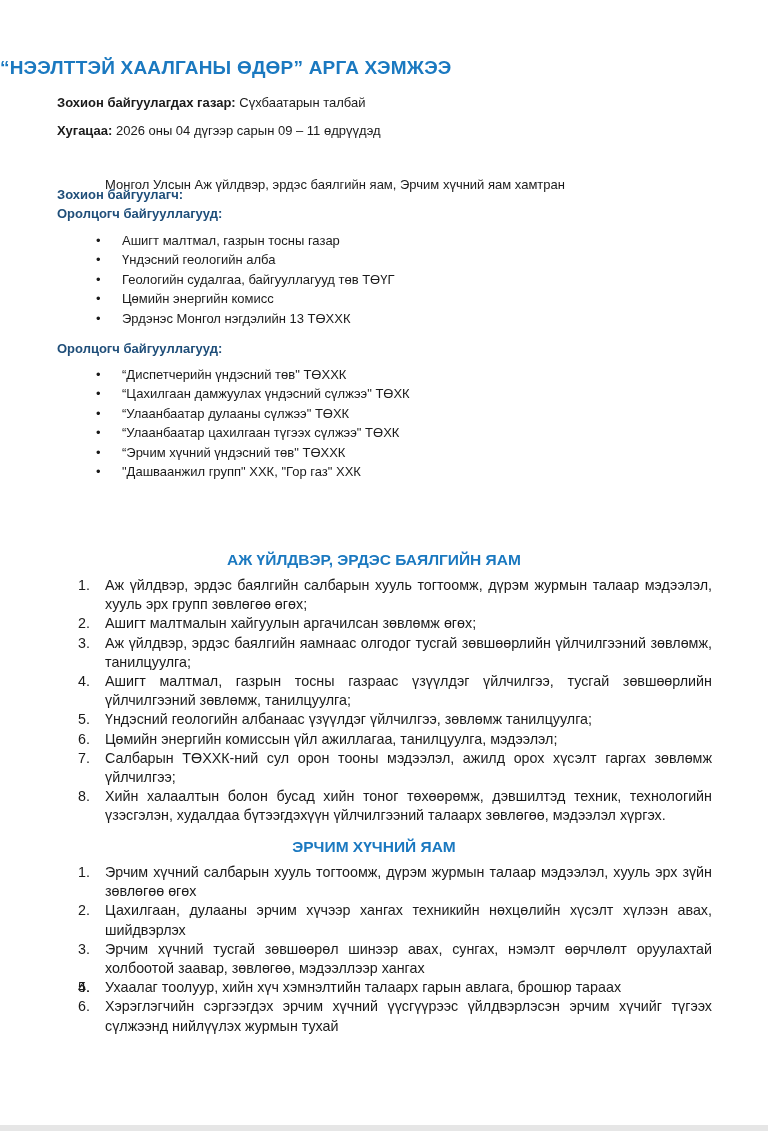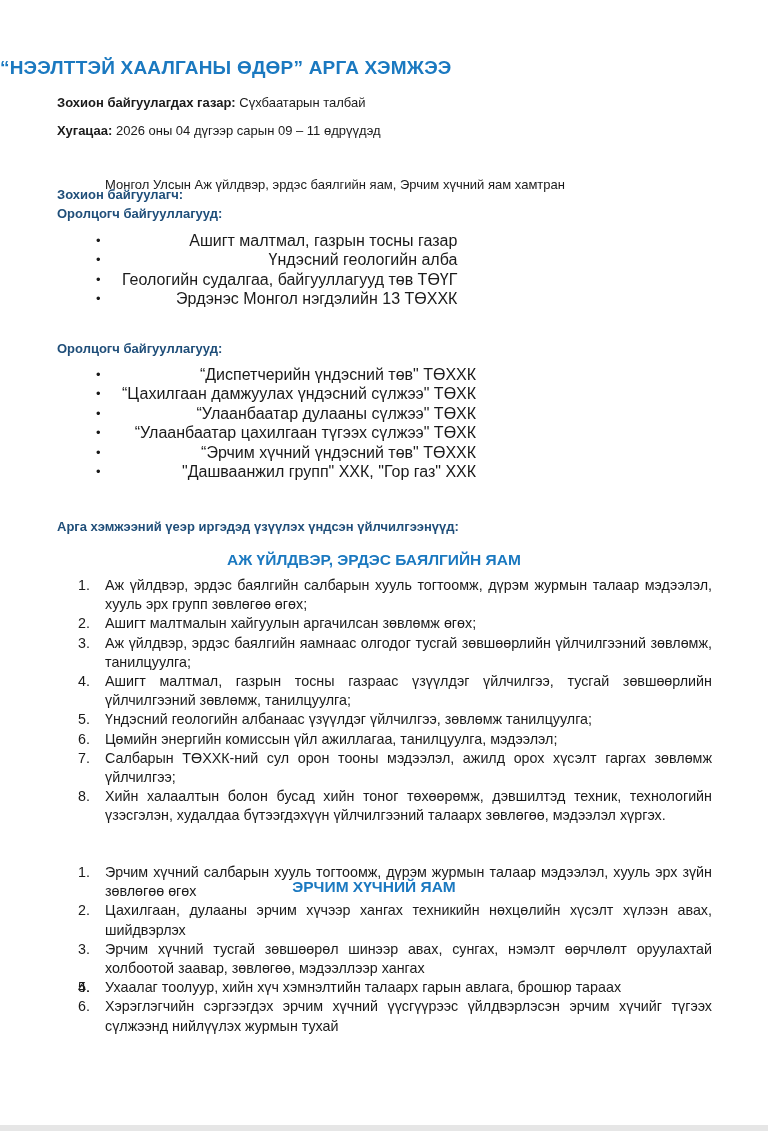--- a/index.html
+++ b/index.html
@@ -12,21 +12,21 @@
 
   .title {
     position: absolute; top: 57px; left: 0; width: 768px; 
     font-size: 19px; font-weight: bold; color: #1b79c0; letter-spacing: 0.2px;
   }
   .line { position: absolute; left: 57px; font-size: 13px; line-height: 18px; white-space: nowrap; }
   .line b { font-weight: bold; }
   .heading { color: #1f4e79; font-weight: bold; }
 
   .bullets { position: absolute; left: 96px; margin: 0; padding: 0; list-style: none; }
-  .bullets li { position: relative; padding-left: 26px; font-size: 16px; height: 19.4px; line-height: 19.4px; white-space: nowrap; text-align: right; }
+  .bullets li { position: relative; padding-left: 26px; font-size: 13px; height: 19.4px; line-height: 19.4px; white-space: nowrap; }
   .bullets li::before { content: "•"; position: absolute; left: 0; top: 0; font-size: 13px; }
 
   .section-title {
     position: absolute; left: 0; width: 748px; text-align: center;
     color: #1b79c0; font-weight: bold; font-size: 15.5px;
   }
 
   .olist { position: absolute; left: 78px; width: 634px; margin: 0; padding: 0; list-style: none; }
   .olist li { position: relative; padding-left: 27px; font-size: 14.3px; line-height: 19.2px; text-align: justify; margin-bottom: 0px; }
   .olist li .num { position: absolute; left: 0; top: 0; }
@@ -47,48 +47,48 @@
   </div>
 
   <div class="line heading" style="top:158px;margin-top:28px;">Зохион байгуулагч:</div>
   <div class="line" style="top:176px;margin-left:48px;">Монгол Улсын Аж үйлдвэр, эрдэс баялгийн яам, Эрчим хүчний яам хамтран</div>
 
   <div class="line heading" style="top:205px;">Оролцогч байгууллагууд:</div>
   <ul class="bullets" style="top:231px;">
     <li>Ашигт малтмал, газрын тосны газар</li>
     <li>Үндэсний геологийн алба</li>
     <li>Геологийн судалгаа, байгууллагууд төв ТӨҮГ</li>
+    <li>Цөмийн энергийн комисс</li>
     <li>Эрдэнэс Монгол нэгдэлийн 13 ТӨХХК</li>
   </ul>
 
   <div class="line heading" style="top:340px;">Оролцогч байгууллагууд:</div>
   <ul class="bullets" style="top:365px;">
     <li>“Диспетчерийн үндэсний төв" ТӨХХК</li>
     <li>“Цахилгаан дамжуулах үндэсний сүлжээ" ТӨХК</li>
     <li>“Улаанбаатар дулааны сүлжээ" ТӨХК</li>
     <li>“Улаанбаатар цахилгаан түгээх сүлжээ" ТӨХК</li>
     <li>“Эрчим хүчний үндэсний төв" ТӨХХК</li>
     <li>"Дашваанжил групп" ХХК, "Гор газ" ХХК</li>
   </ul>
 
-  <div class="line heading" style="top:518px;">Арга хэмжээний үеэр иргэдэд үзүүлэх үндсэн үйлчилгээнүүд:</div>
 
   <div class="section-title" style="top:551px;">АЖ ҮЙЛДВЭР, ЭРДЭС БАЯЛГИЙН ЯАМ</div>
   <ol class="olist" style="top:576px;">
     <li><span class="num">1.</span><span>Аж үйлдвэр, эрдэс баялгийн салбарын хууль тогтоомж, дүрэм журмын талаар мэдээлэл, хууль эрх групп зөвлөгөө өгөх;</span></li>
     <li><span class="num">2.</span><span>Ашигт малтмалын хайгуулын аргачилсан зөвлөмж өгөх;</span></li>
     <li><span class="num">3.</span><span>Аж үйлдвэр, эрдэс баялгийн яамнаас олгодог тусгай зөвшөөрлийн үйлчилгээний зөвлөмж, танилцуулга;</span></li>
     <li><span class="num">4.</span><span>Ашигт малтмал, газрын тосны газраас үзүүлдэг үйлчилгээ, тусгай зөвшөөрлийн үйлчилгээний зөвлөмж, танилцуулга;</span></li>
     <li><span class="num">5.</span><span>Үндэсний геологийн албанаас үзүүлдэг үйлчилгээ, зөвлөмж танилцуулга;</span></li>
     <li><span class="num">6.</span><span>Цөмийн энергийн комиссын үйл ажиллагаа, танилцуулга, мэдээлэл;</span></li>
     <li><span class="num">7.</span><span>Салбарын ТӨХХК-ний сул орон тооны мэдээлэл, ажилд орох хүсэлт гаргах зөвлөмж үйлчилгээ;</span></li>
     <li><span class="num">8.</span><span>Хийн халаалтын болон бусад хийн тоног төхөөрөмж,  дэвшилтэд техник, технологийн үзэсгэлэн, худалдаа бүтээгдэхүүн үйлчилгээний талаарх зөвлөгөө, мэдээлэл хүргэх.</span></li>
   </ol>
 
-  <div class="section-title" style="top:878px;">ЭРЧИМ ХҮЧНИЙ ЯАМ</div>
+  <div class="section-title" style="top:838px;">ЭРЧИМ ХҮЧНИЙ ЯАМ</div>
   <ol class="olist" style="top:863px;">
     <li><span class="num">1.</span><span>Эрчим хүчний салбарын хууль тогтоомж, дүрэм журмын талаар мэдээлэл, хууль эрх зүйн зөвлөгөө өгөх</span></li>
     <li><span class="num">2.</span><span>Цахилгаан, дулааны эрчим хүчээр хангах техникийн нөхцөлийн хүсэлт хүлээн авах, шийдвэрлэх</span></li>
     <li><span class="num">3.</span><span>Эрчим хүчний тусгай зөвшөөрөл шинээр авах, сунгах, нэмэлт өөрчлөлт оруулахтай холбоотой заавар, зөвлөгөө, мэдээллээр хангах</span></li>
     <li><span class="num">4.</span></li>
     <li><span class="num">5.</span><span>Ухаалаг тоолуур, хийн хүч хэмнэлтийн талаарх гарын авлага, брошюр тараах</span></li>
     <li><span class="num">6.</span><span>Хэрэглэгчийн сэргээгдэх эрчим хүчний үүсгүүрээс үйлдвэрлэсэн эрчим хүчийг түгээх сүлжээнд нийлүүлэх журмын тухай</span></li>
   </ol>
 
 </div>

